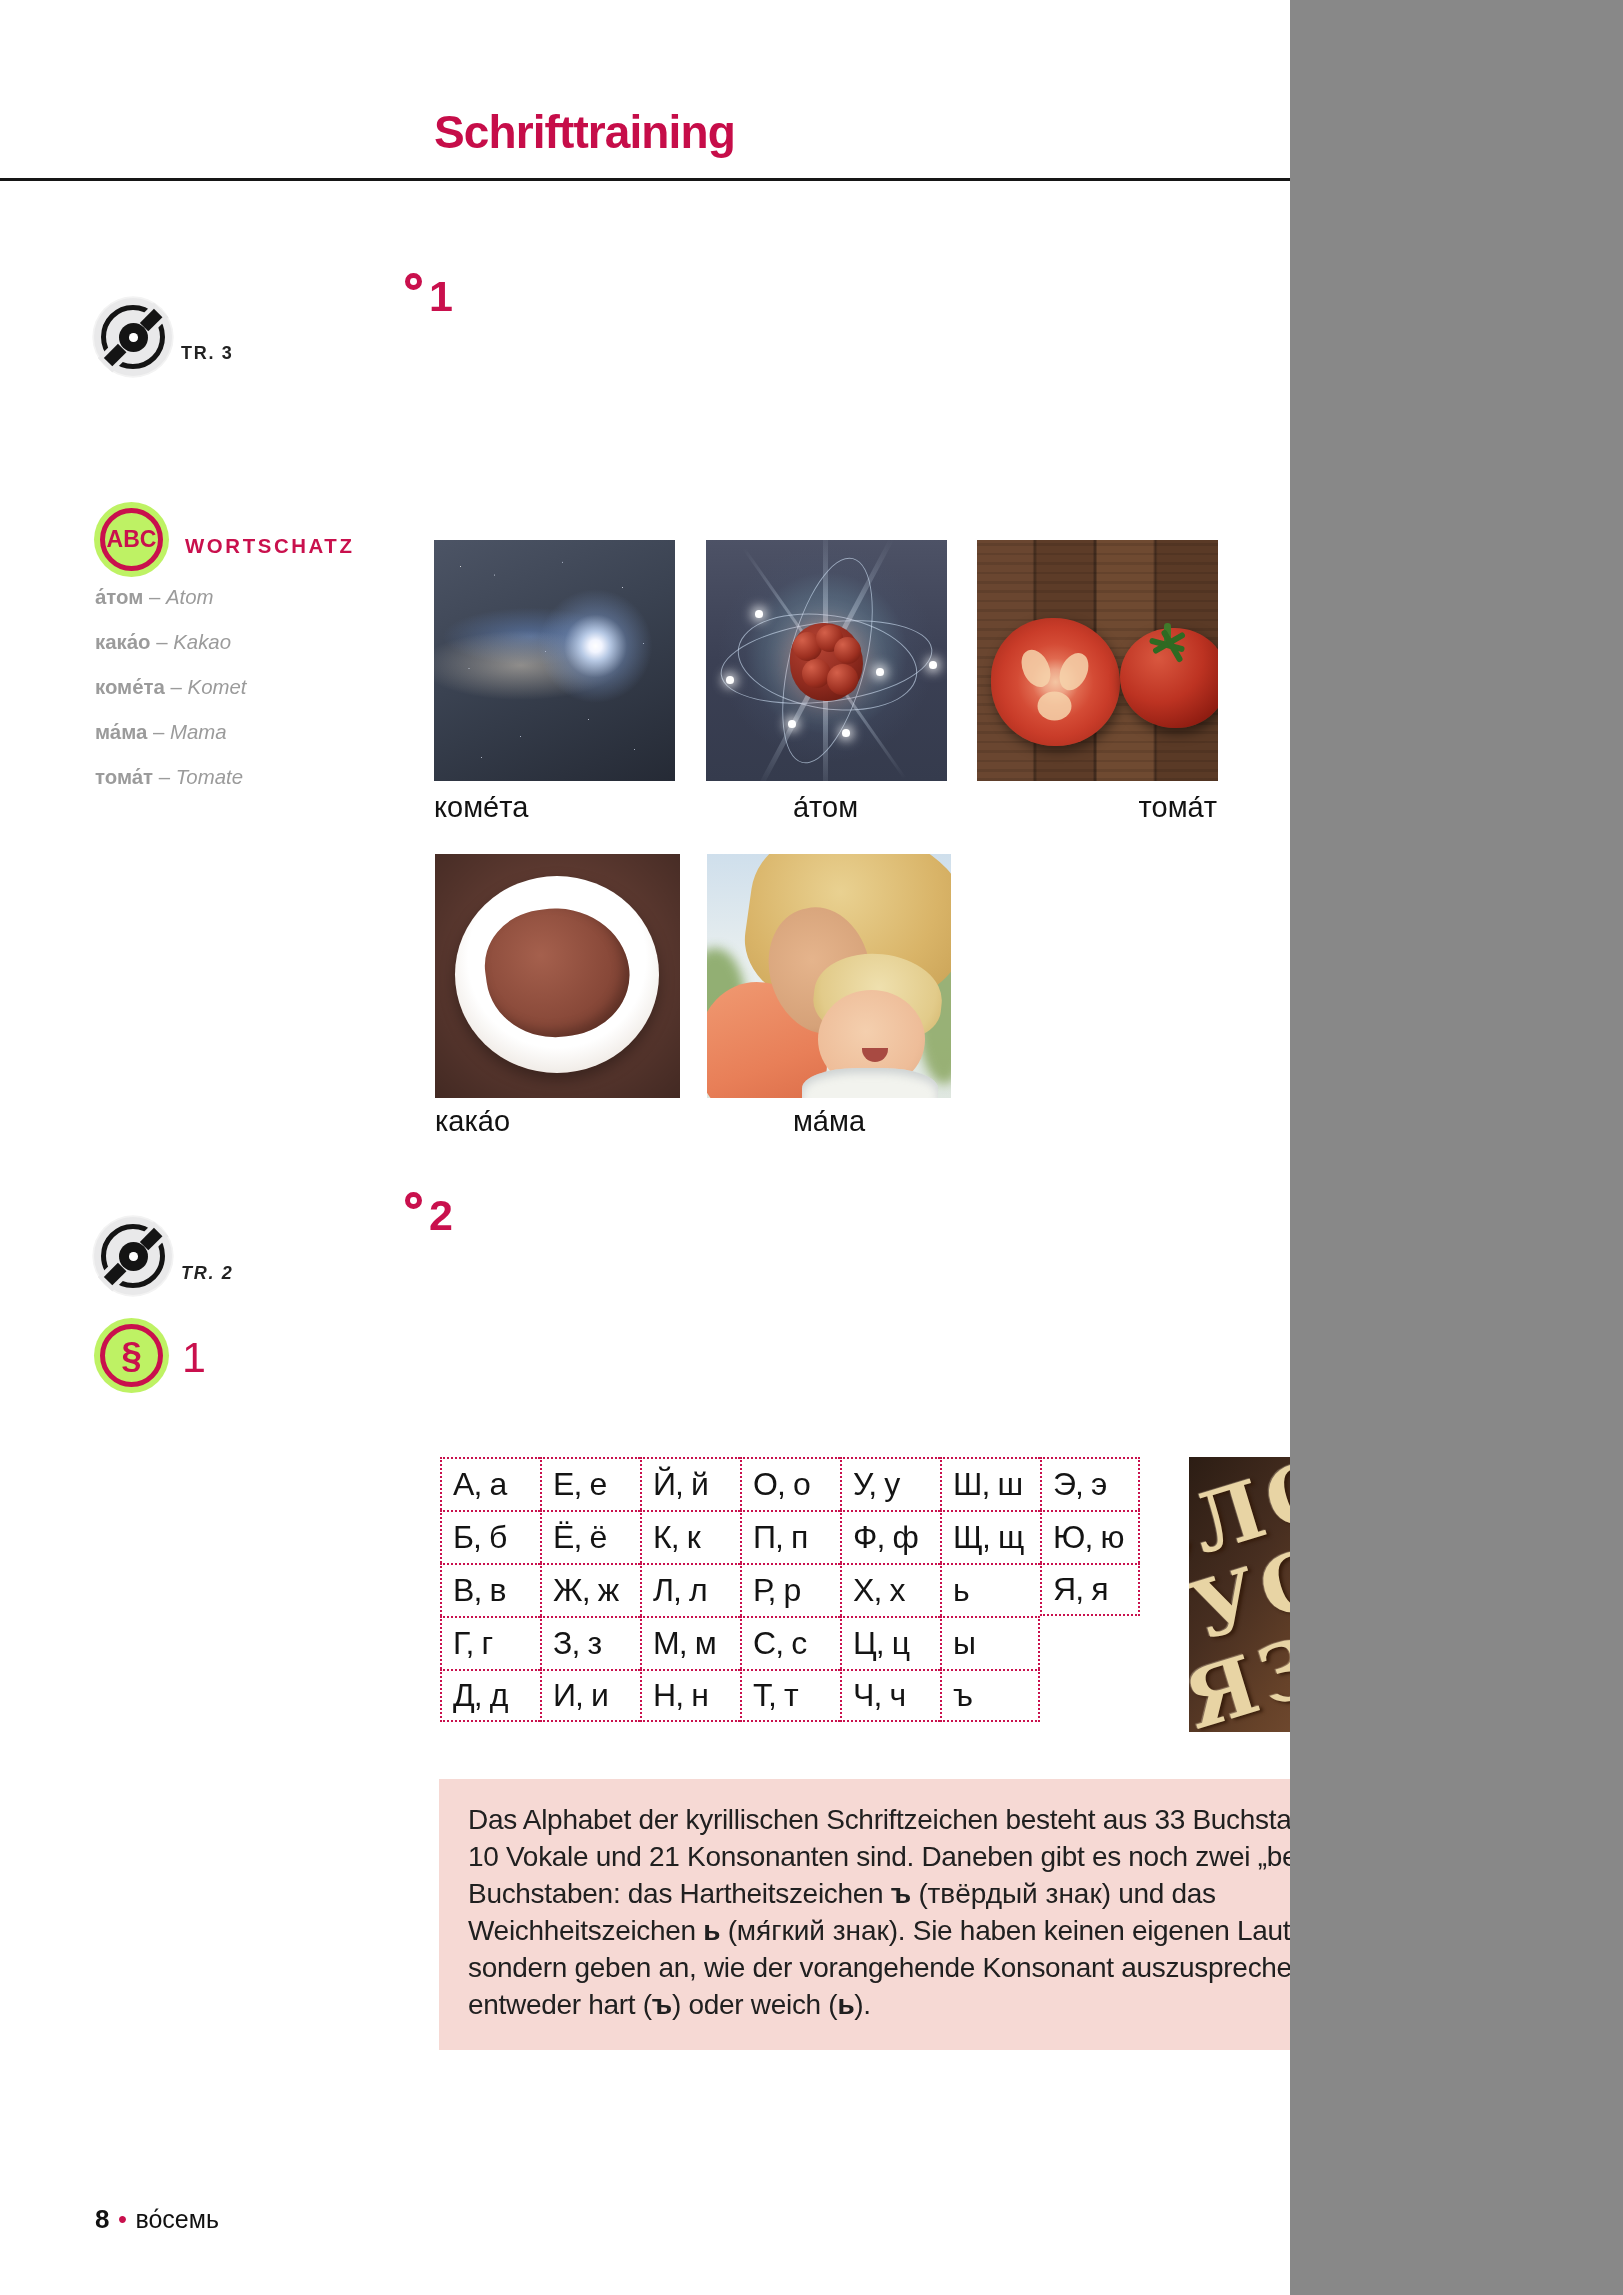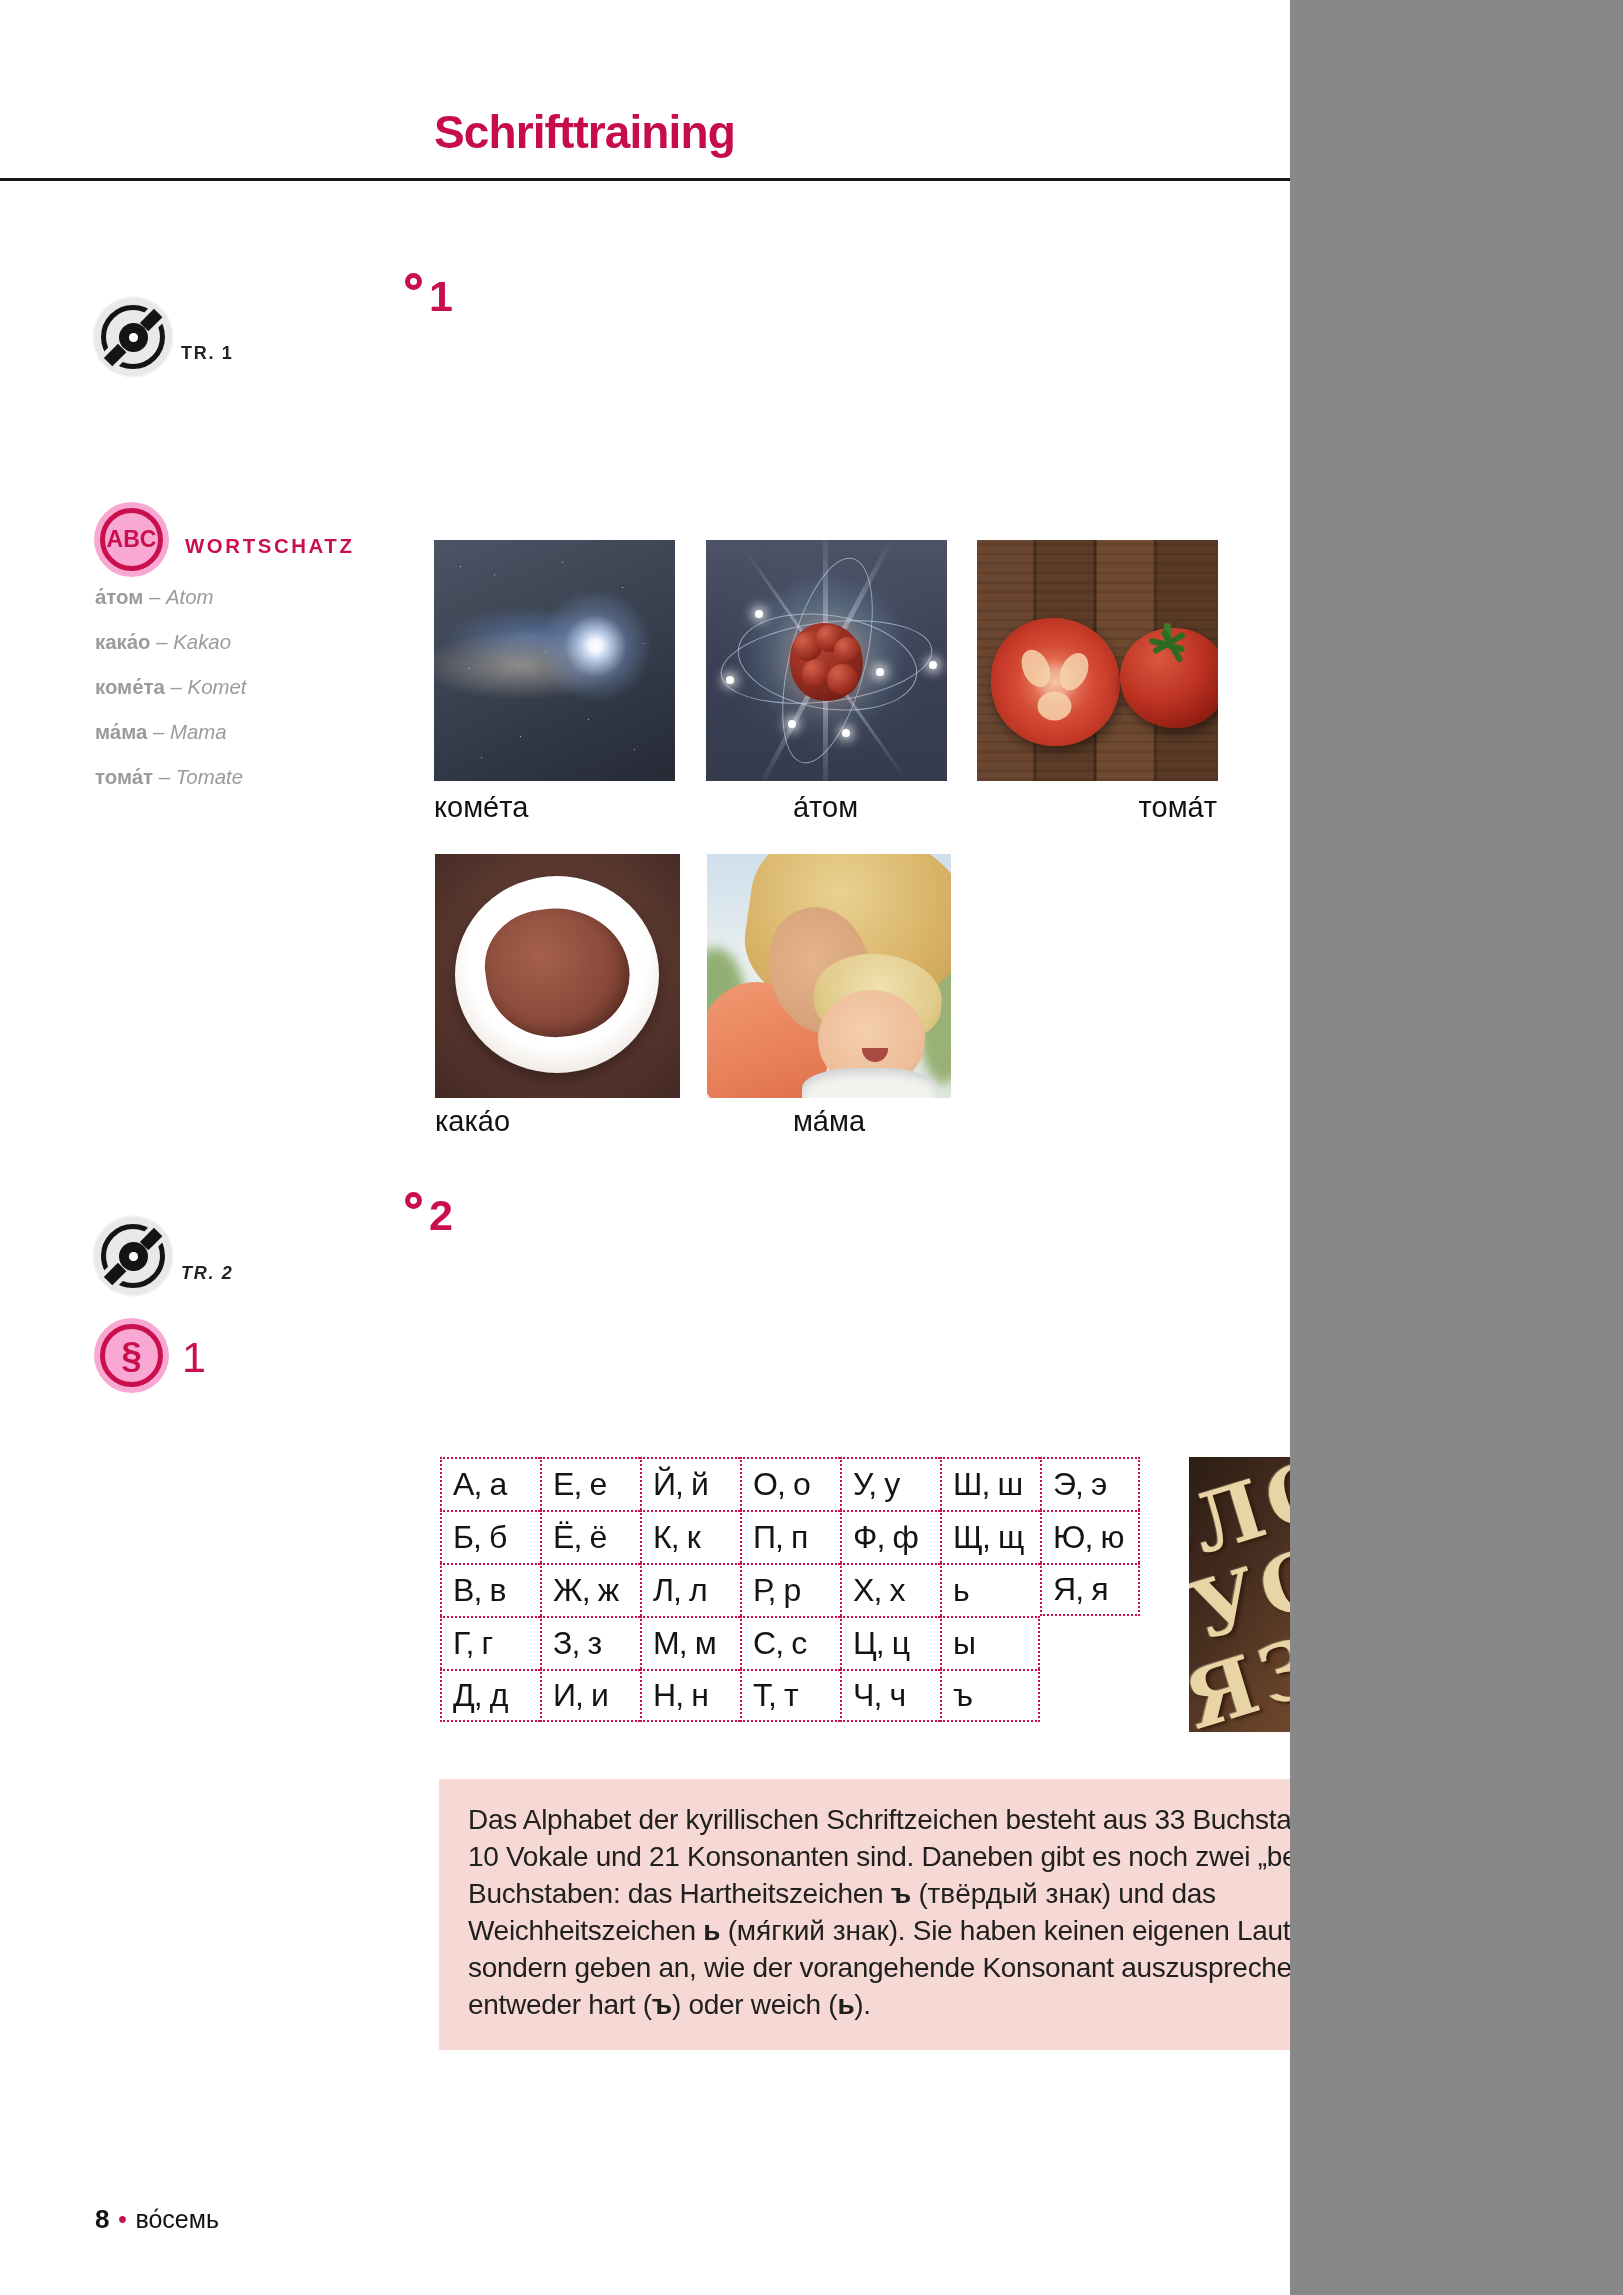--- a/index.html
+++ b/index.html
@@ -16,21 +16,21 @@
   .cd-icon{position:absolute; width:78px; height:78px; border-radius:50%;
     background:#e9e9ea; box-shadow:0 0 0 1.7px #f3f3f3;}
   .cd-ring{position:absolute; left:6.8px; top:6.8px; width:54px; height:54px; border:5.1px solid #141414; border-radius:50%;}
   .cd-hub{position:absolute; left:25px; top:25px; width:29px; height:29px; background:#141414; border-radius:50%;}
   .cd-hole{position:absolute; left:35px; top:35px; width:8.5px; height:8.5px; background:#ffffff; border-radius:50%;}
   .cd-arm{position:absolute; width:12px; height:20.4px; background:#141414; box-shadow:0 0 0 4.3px #e9e9ea;}
   .cd-arm.ne{left:51px; top:12px; transform:rotate(45deg);}
   .cd-arm.sw{left:15.3px; top:47px; transform:rotate(45deg);}
   .tr-label{position:absolute; font-size:18px; font-weight:700; letter-spacing:1.7px; color:#222;}
 
-  .round-badge{position:absolute; width:75px; height:75px; border-radius:50%; background:#f9a8d4;}
+  .round-badge{position:absolute; width:75px; height:75px; border-radius:50%; background:#bef264;}
   .badge-ring{position:absolute; left:6px; top:6px; width:53px; height:53px; border:5.1px solid #c9104d; border-radius:50%;
     display:flex; align-items:center; justify-content:center;}
   .abc-text{font-size:23px; font-weight:700; color:#c9104d; letter-spacing:0px;}
   .sect-text{font-size:37px; font-weight:700; color:#c9104d; line-height:1;}
   .sect-num{position:absolute; left:182px; top:1333px; font-size:43px; color:#c9104d;}
 
   .wort-head{position:absolute; left:185px; top:535px; font-size:20.4px; font-weight:700;
     letter-spacing:2.6px; color:#c9104d;}
   .vocab{position:absolute; left:95px; top:575px; font-size:20.4px; color:#9b9b9b;}
   .vocab-row{height:45px; display:flex; align-items:center; white-space:pre;}
@@ -181,21 +181,21 @@
   <div class="title">Schrifttraining</div>
   <div class="rule"></div>
 
   <div class="cd-icon" style="left:94px; top:298px;">
     <div class="cd-ring"></div>
     <div class="cd-arm ne"></div>
     <div class="cd-arm sw"></div>
     <div class="cd-hub"></div>
     <div class="cd-hole"></div>
   </div>
-  <div class="tr-label" style="left:181px; top:343px;">TR. 1</div>
+  <div class="tr-label" style="left:181px; top:343px;">TR. 3</div>
 
   <div class="ex-marker" style="left:405px; top:273px;"></div>
   <div class="ex-num" style="left:429px; top:275px;">1</div>
 
   <div class="round-badge" style="left:94px; top:502px;">
     <div class="badge-ring">
       <span class="abc-text">ABC</span>
     </div>
   </div>
   <div class="wort-head">WORTSCHATZ</div>

